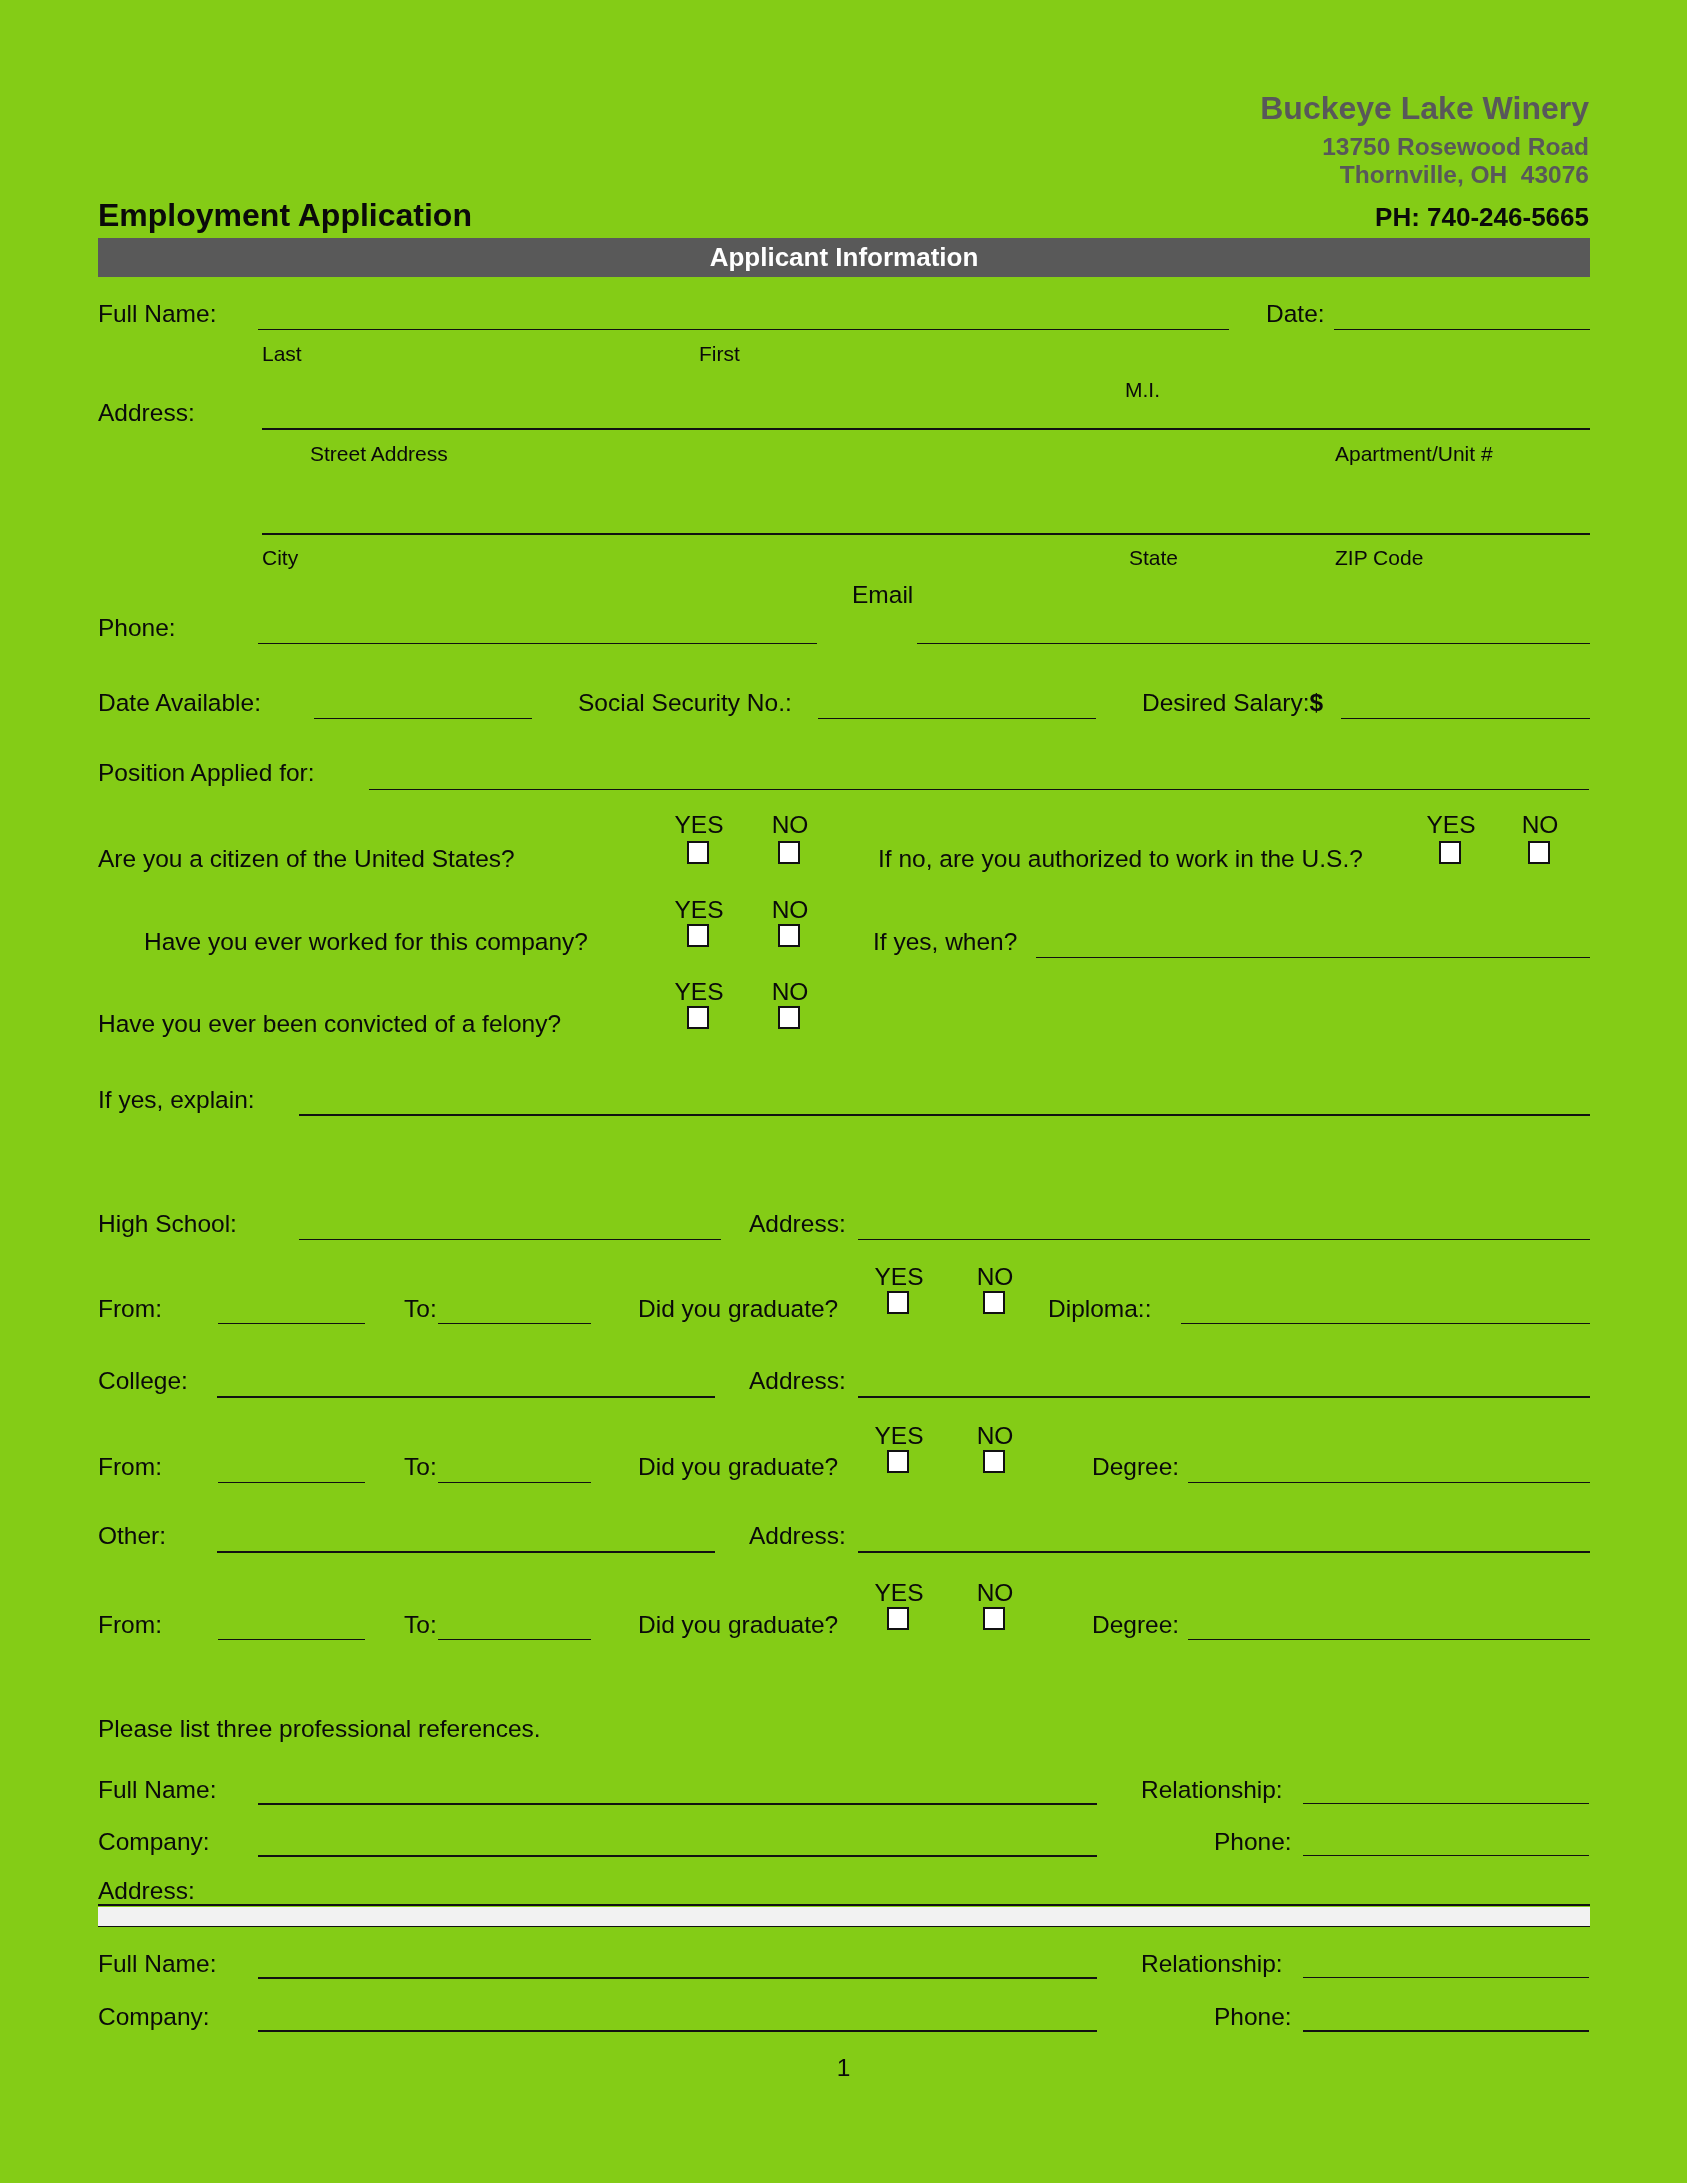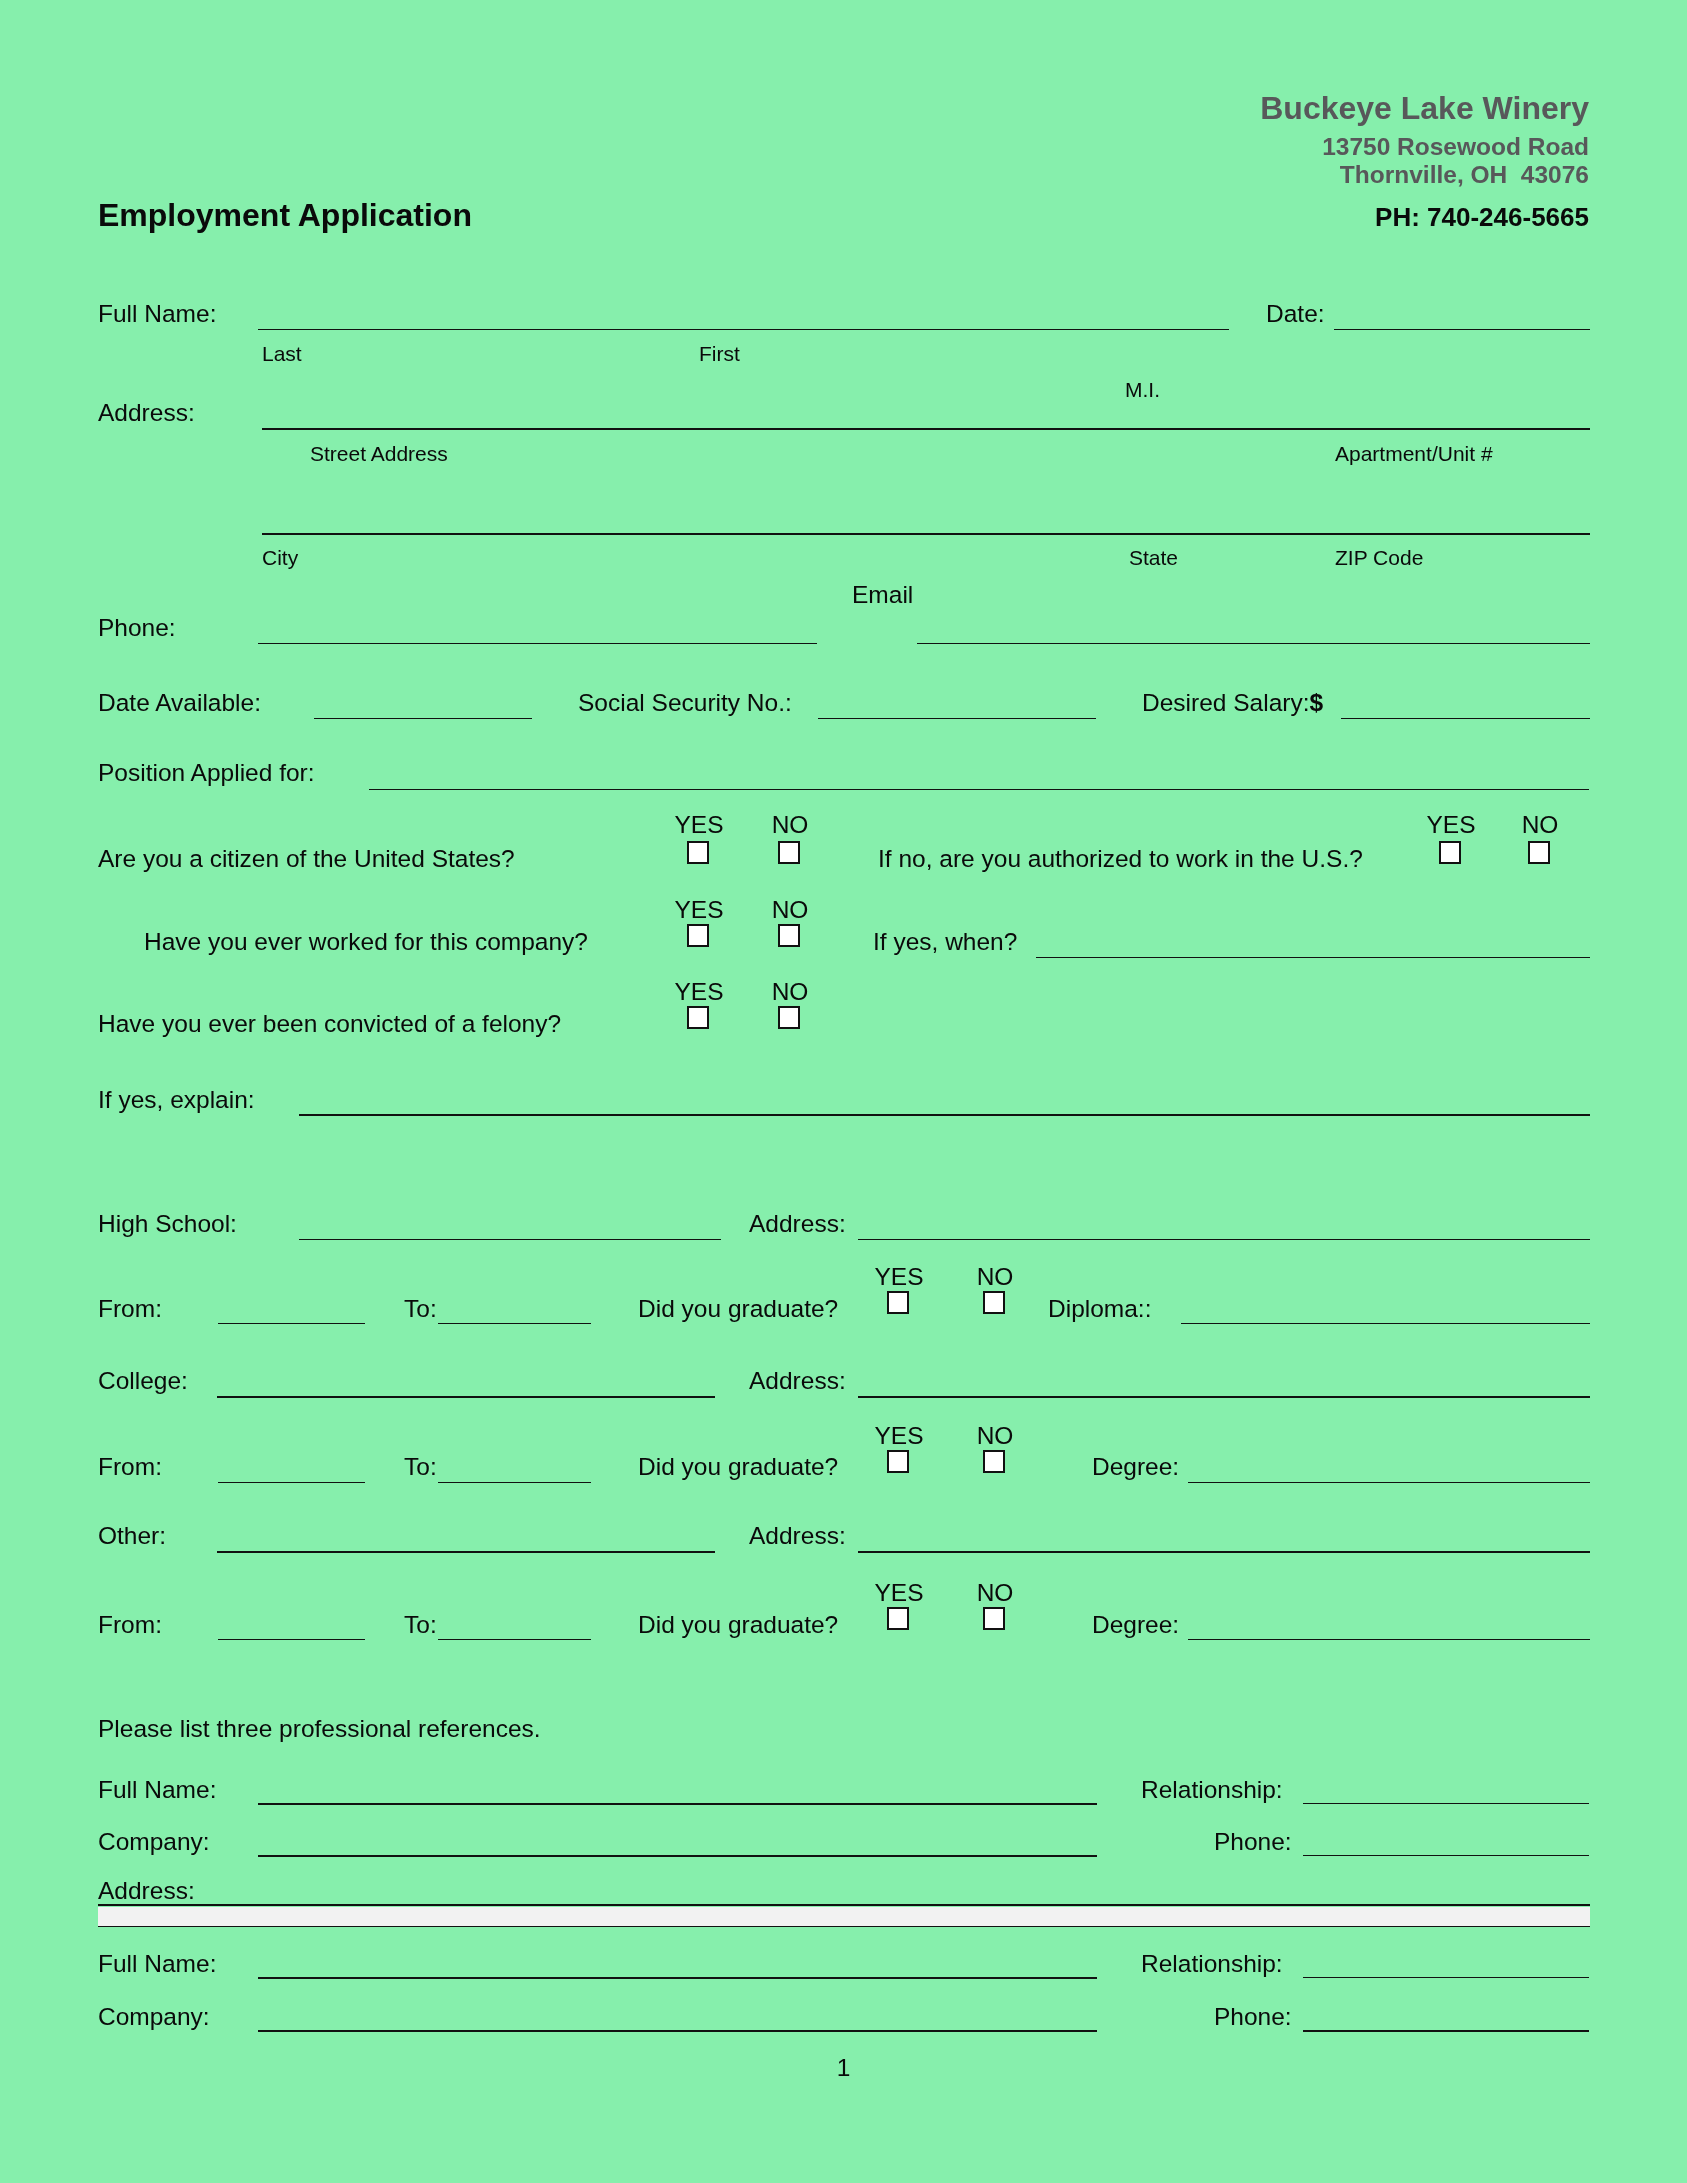--- a/index.html
+++ b/index.html
@@ -1,19 +1,19 @@
 <!DOCTYPE html>
 <html style="font-size:14px"><head>
 <meta charset="utf-8">
 <style>
   html,body { margin:0; padding:0; background:#ffffff; }
   #page {
     position:relative;
     width:1687px; height:2184px;
-    background:#86efac;
+    background:#84cc16;
     font-family:"Liberation Sans","DejaVu Sans",sans-serif;
     color:#0a0a0a;
     overflow:hidden;
   }
   .lbl { position:absolute; font-size:24.5px; line-height:30px; white-space:nowrap; }
   .it  { font-size:21px; }
   .b   { font-weight:bold; }
   .gray{ color:#58585a; }
   .rt  { right:98px; text-align:right; }
   .pre { white-space:pre; }
@@ -38,20 +38,23 @@
 <body>
 
 <div id="page">
 
   <div class="lbl rt b gray coname" style="top:89px;">Buckeye Lake Winery</div>
   <div class="lbl rt b gray haddr" style="top:133px;">13750 Rosewood Road</div>
   <div class="lbl rt b gray haddr pre" style="top:161px;">Thornville, OH  43076</div>
   <div class="lbl b title" style="left:98px; top:197px;">Employment Application</div>
   <div class="lbl rt b hph" style="top:202px;">PH: 740-246-5665</div>
 
+  <div class="bar" style="top:238px;">
+    <span>Applicant Information</span>
+  </div>
 
   <div class="lbl" style="left:98px; top:299px;">Full Name:</div>
   <div class="ln" style="left:258px; width:971px; top:329px;"></div>
   <div class="lbl" style="left:1266px; top:299px;">Date:</div>
   <div class="ln" style="left:1334px; width:256px; top:329px;"></div>
   <div class="lbl it" style="left:262px; top:339px;">Last</div>
   <div class="lbl it" style="left:699px; top:339px;">First</div>
   <div class="lbl it" style="left:1125px; top:339px;margin-top:36px;">M.I.</div>
 
   <div class="lbl" style="left:98px; top:398px;">Address:</div>

